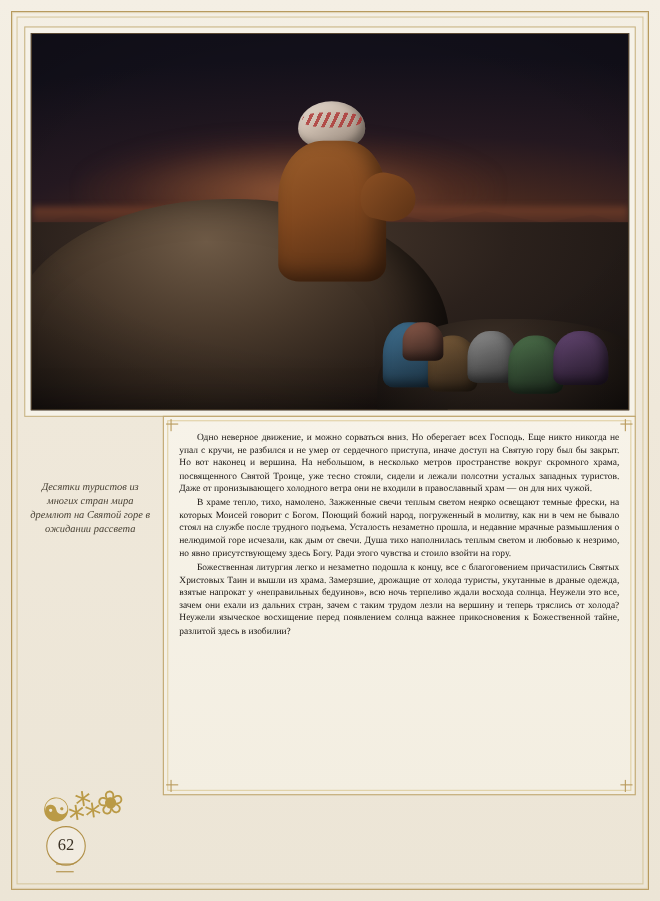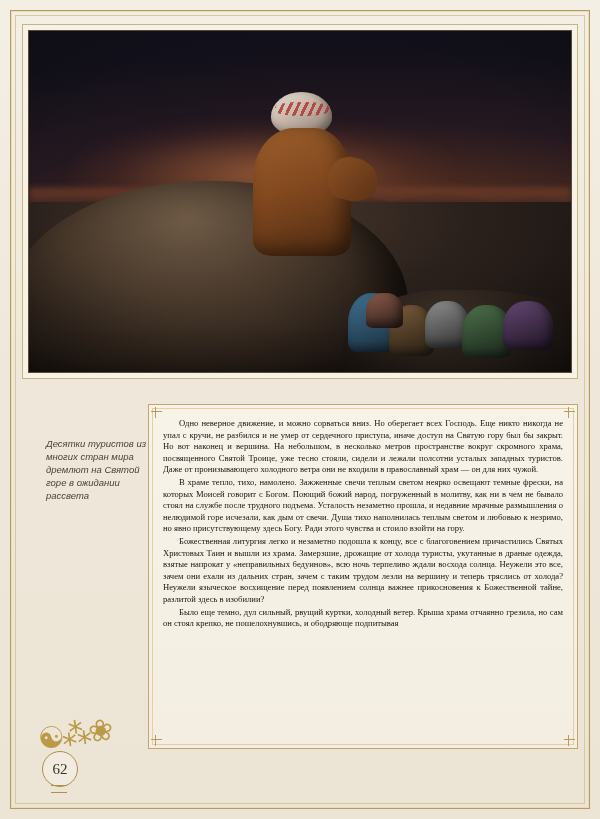--- a/index.html
+++ b/index.html
@@ -193,34 +193,33 @@
     background: radial-gradient(120% 100% at 50% 45%, rgba(0,0,0,0) 40%, rgba(0,0,0,0.45) 100%);
     pointer-events: none;
   }
 
   
   .caption {
     position: absolute;
     left: 26px;
     top: 437px;
     width: 112px;
-    text-align: left;
-    font-family: Liberation Sans, sans-serif;
+    text-align: center;
+    font-family: Liberation Serif, serif;
     font-style: italic;
     font-size: 9.5px;
     line-height: 13px;
     color: #4a4336;
-    margin-left: 20px;
   }
 
   
   .text-panel {
     position: absolute;
     left: 148px;
-    top: 404px;
+    top: 378px;
     width: 430px;
     height: 345px;
     box-sizing: border-box;
     border: 1px solid #c0a76f;
     background: linear-gradient(180deg, #f7f3e9 0%, #f3eee1 100%);
     padding: 13px 14px 10px 14px;
   }
   .text-panel:before {
     content: "";
     position: absolute;
@@ -342,21 +341,20 @@
 
   <div class="text-panel">
     <span class="corner corner-tl"></span>
     <span class="corner corner-tr"></span>
     <span class="corner corner-bl"></span>
     <span class="corner corner-br"></span>
     <div class="body-text">
       <p>Одно неверное движение, и можно сорваться вниз. Но оберегает всех Господь. Еще никто никогда не упал с кручи, не разбился и не умер от сердечного приступа, иначе доступ на Святую гору был бы закрыт. Но вот наконец и вершина. На небольшом, в несколько метров пространстве вокруг скромного храма, посвященного Святой Троице, уже тесно стояли, сидели и лежали полсотни усталых западных туристов. Даже от пронизывающего холодного ветра они не входили в православный храм — он для них чужой.</p>
       <p>В храме тепло, тихо, намолено. Зажженные свечи теплым светом неярко освещают темные фрески, на которых Моисей говорит с Богом. Поющий божий народ, погруженный в молитву, как ни в чем не бывало стоял на службе после трудного подъема. Усталость незаметно прошла, и недавние мрачные размышления о нелюдимой горе исчезали, как дым от свечи. Душа тихо наполнилась теплым светом и любовью к незримо, но явно присутствующему здесь Богу. Ради этого чувства и стоило взойти на гору.</p>
       <p>Божественная литургия легко и незаметно подошла к концу, все с благоговением причастились Святых Христовых Таин и вышли из храма. Замерзшие, дрожащие от холода туристы, укутанные в драные одежда, взятые напрокат у «неправильных бедуинов», всю ночь терпеливо ждали восхода солнца. Неужели это все, зачем они ехали из дальних стран, зачем с таким трудом лезли на вершину и теперь тряслись от холода? Неужели языческое восхищение перед появлением солнца важнее прикосновения к Божественной тайне, разлитой здесь в изобилии?</p>
-      <p>Было еще темно, дул сильный, рвущий куртки, холодный ветер. Крыша храма отчаянно грезила, но сам он стоял крепко, не пошелохнувшись, и ободряюще подпитывая</p>
     </div>
   </div>
 
   <div class="ornament">
     <div class="wheat">☯⁂❀</div>
     <div class="page-num-circle">62</div>
     <div class="page-num-tail"></div>
   </div>
 </div>
 

